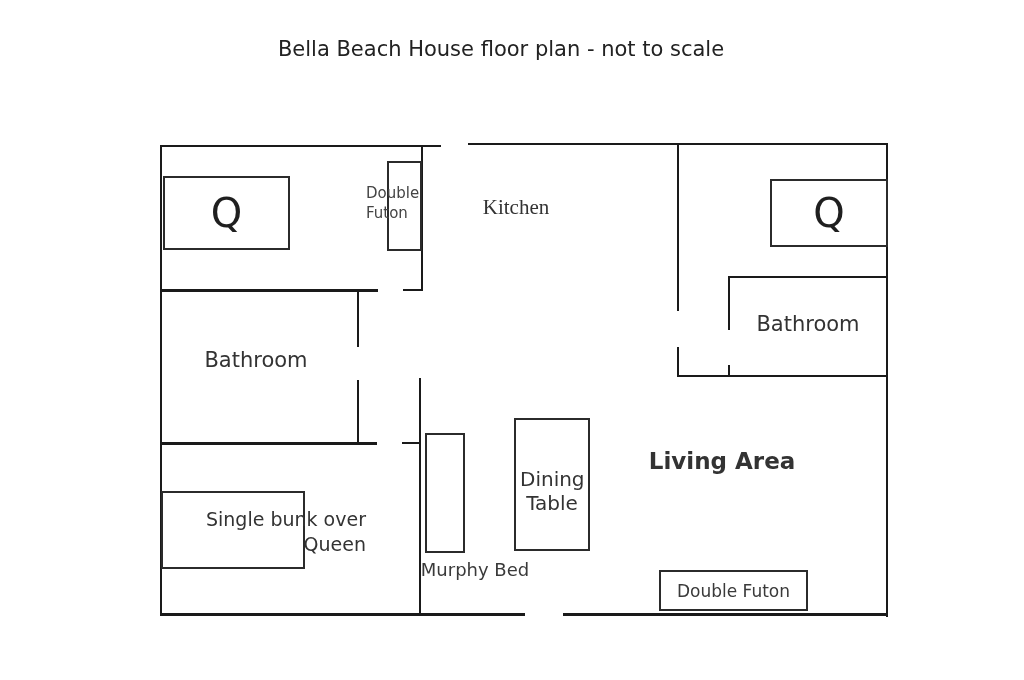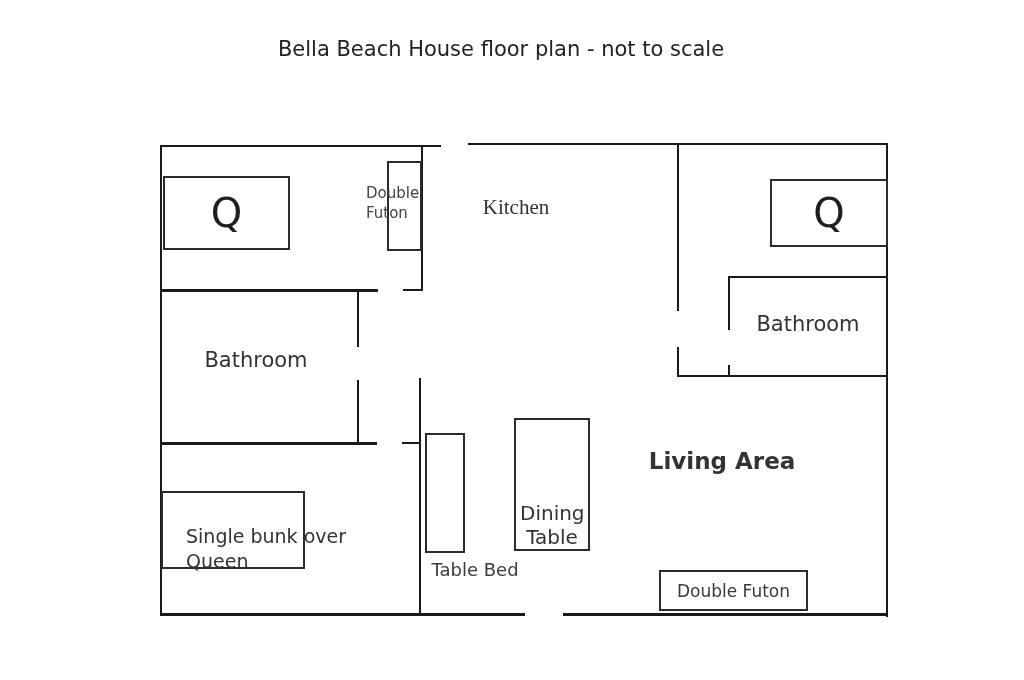--- a/index.html
+++ b/index.html
@@ -22,28 +22,28 @@
   .lbl{position:absolute;white-space:nowrap;}
   .center{transform:translate(-50%,-50%);}
   .title{
     position:absolute;left:501px;top:49px;
     transform:translate(-50%,-50%);
     font-size:21px;color:#222;white-space:nowrap;
   }
   .room-label{font-size:21px;color:#333;}
   .living{font-size:23px;}
   .q-letter{font-size:40px;color:#1f1f1f;}
-  .dining{align-items:flex-end;padding-top:12px;font-size:20px;line-height:1.2;color:#333;}
+  .dining{align-items:center;padding-top:12px;font-size:20px;line-height:1.2;color:#333;}
   .dining span{display:block;width:64px;}
   .futon-top-label{
     position:absolute;left:366px;top:183px;width:58px;
     font-size:15px;line-height:1.35;color:#444;text-align:left;
   }
   .murphy-label{position:absolute;left:475px;top:569px;transform:translate(-50%,-50%);font-size:18px;color:#3a3a3a;white-space:nowrap;}
-  .bunk-label{position:absolute;left:186px;top:524px;width:180px;font-size:19px;line-height:1.3;color:#333;text-align:left;}
+  .bunk-label{position:absolute;left:186px;top:507px;width:180px;font-size:19px;line-height:1.3;color:#333;text-align:right;}
   .futon-bottom{font-size:17px;color:#3a3a3a;}
 </style>
 </head>
 <body>
 
 <div id="canvas" style="--wall: #1a1a1a; --furn: #2b2b2b; --text: #3a3a3a; --bg: #ffffff;">
 
   <div class="title">Bella Beach House floor plan - not to scale</div>
 
   <div class="wall" style="left:160px;top:145px;width:281px;height:2px;"></div>
@@ -77,21 +77,21 @@
   <div class="futon-top-label">Double Futon</div>
 
   <div class="furn" style="left:770px;top:179px;width:118px;height:68px;">
     <span class="q-letter">Q</span>
   </div>
 
   <div class="furn" style="left:161px;top:491px;width:144px;height:78px;"></div>
   <div class="bunk-label">Single bunk over Queen</div>
 
   <div class="furn" style="left:425px;top:433px;width:40px;height:120px;"></div>
-  <div class="murphy-label">Table Bed</div>
+  <div class="murphy-label">Murphy Bed</div>
 
   <div class="furn dining" style="left:514px;top:418px;width:76px;height:133px;">
     <span>Dining Table</span>
   </div>
 
   <div class="furn futon-bottom" style="left:659px;top:570px;width:149px;height:41px;">
     <span>Double Futon</span>
   </div>
 
   <div class="lbl room-label center" style="left:516px;top:207px;font-family:Liberation Serif, serif;">Kitchen</div>

